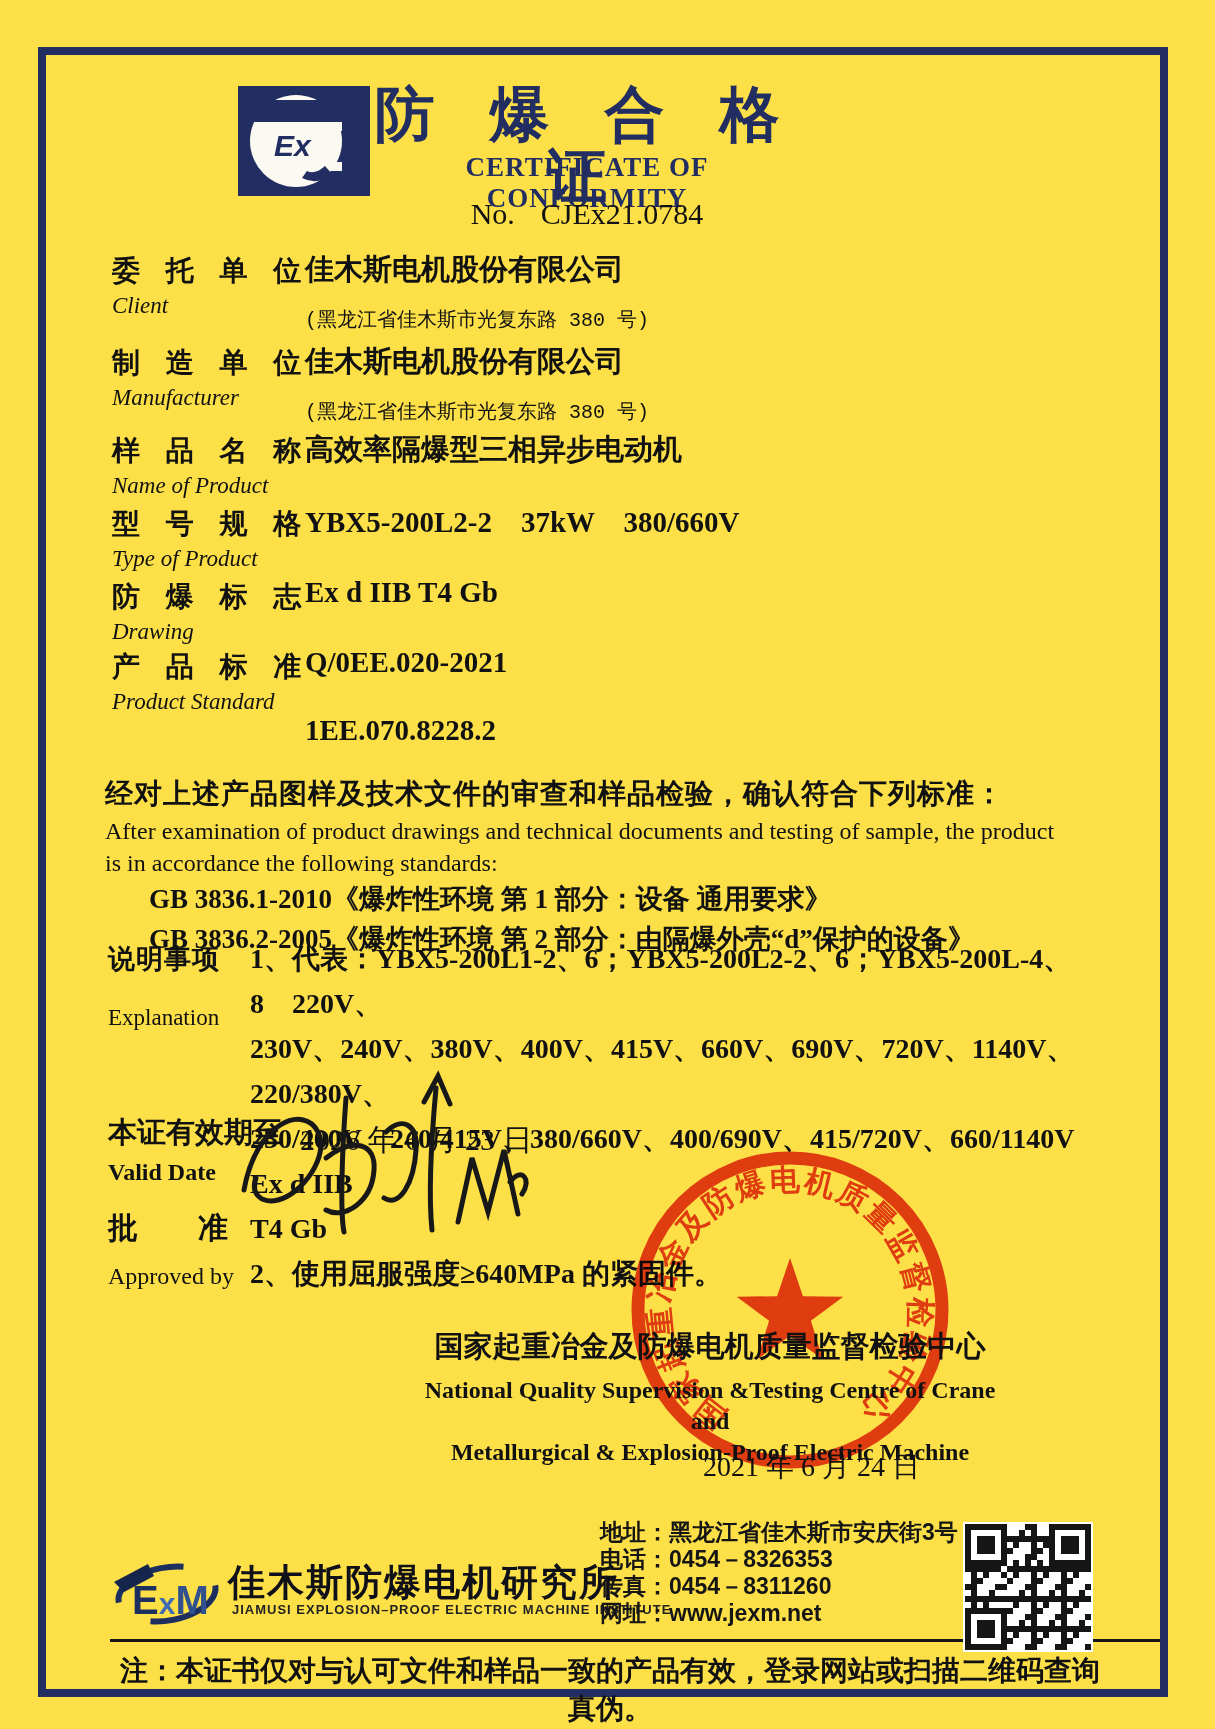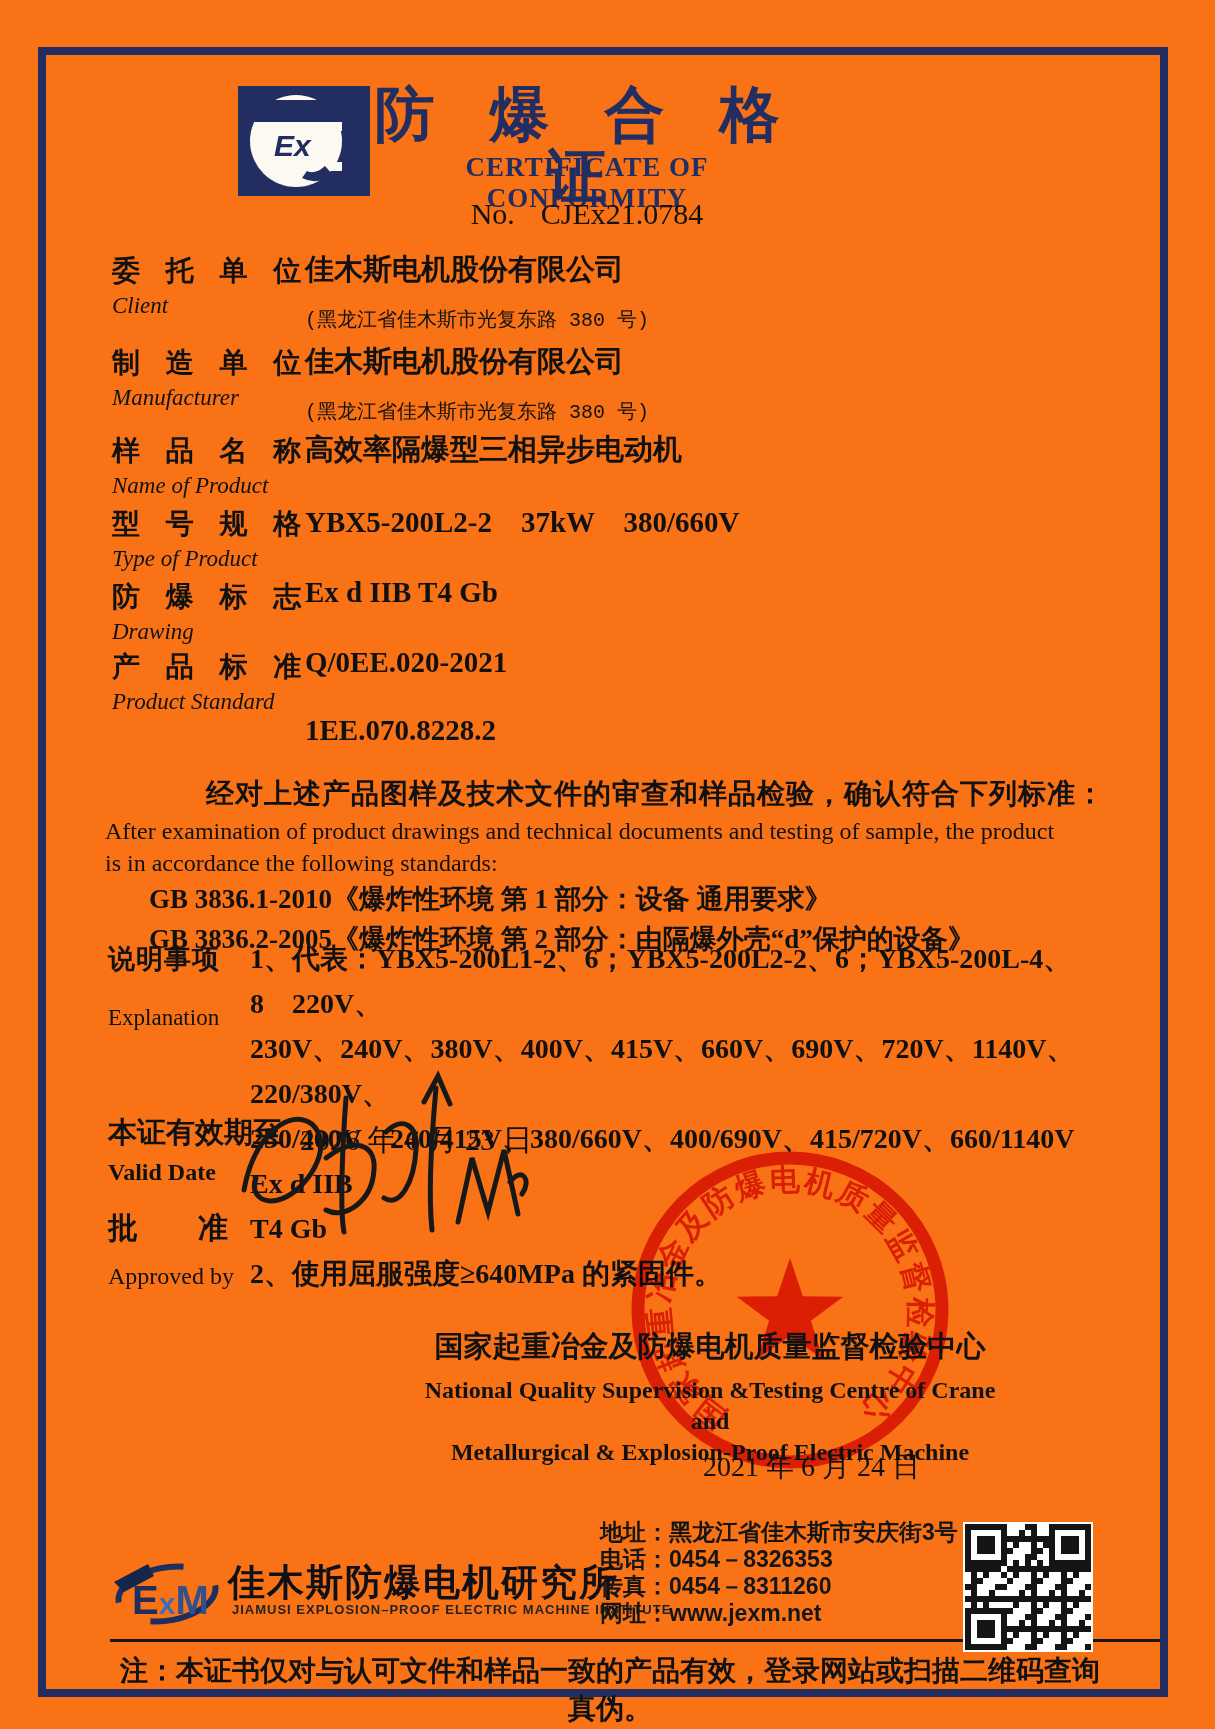--- a/index.html
+++ b/index.html
@@ -1,18 +1,18 @@
 <!DOCTYPE html>
 <html><head>
 <meta charset="utf-8">
 <style>
   html,body{margin:0;padding:0;background:#e8e6de;}
   .page{
     position:relative;width:1215px;height:1729px;margin:0 auto;
-    background:#f97316;overflow:hidden;
+    background:#fde047;overflow:hidden;
     font-family:"Liberation Sans","DejaVu Sans",sans-serif;color:#111;
   }
   .serif{font-family:"Liberation Serif","DejaVu Serif",serif;}
   .pre{white-space:pre-wrap;}
   .abs{position:absolute;}
   .frame{
     position:absolute;left:38px;top:47px;width:1130px;height:1650px;
     border:8px solid #222d62;box-sizing:border-box;
   }
   
@@ -28,21 +28,21 @@
   .cert-no .num{margin-left:26px;}
   
   .f-label{left:112px;width:215px;}
   .f-label .cn{font-size:28px;font-weight:bold;letter-spacing:9px;white-space:nowrap;}
   .f-label .en{font-size:23px;font-family:"Liberation Serif","DejaVu Serif",serif;margin-top:3px;font-style:italic;}
   .f-value{left:305px;width:740px;}
   .f-value .v{font-size:29px;font-weight:bold;font-family:"Liberation Serif","DejaVu Serif",serif;}
   .f-value .vs{font-size:20px;font-family:Liberation Mono, monospace;margin-top:16px;}
   
   .stmt{left:105px;top:775px;width:1000px;}
-  .stmt .cn{font-size:28px;font-weight:bold;letter-spacing:1px;text-align:right;}
+  .stmt .cn{font-size:28px;font-weight:bold;letter-spacing:1px;}
   .stmt .en{font-size:24px;line-height:28px;font-family:"Liberation Serif","DejaVu Serif",serif;margin-top:4px;}
   .stmt .gb{font-size:27px;font-weight:600;line-height:36px;
     font-family:"Liberation Serif","DejaVu Serif",serif;padding-left:44px;margin-top:4px;}
   
   .exp-label{left:108px;top:941px;width:150px;}
   .exp-label .cn{font-size:27px;font-weight:bold;letter-spacing:1px;}
   .exp-label .en{font-size:23px;font-family:"Liberation Serif","DejaVu Serif",serif;margin-top:28px;}
   .exp-lines{left:250px;top:936px;width:830px;font-size:28px;font-weight:600;
     font-family:"Liberation Serif","DejaVu Serif",serif;line-height:45px;}
   

